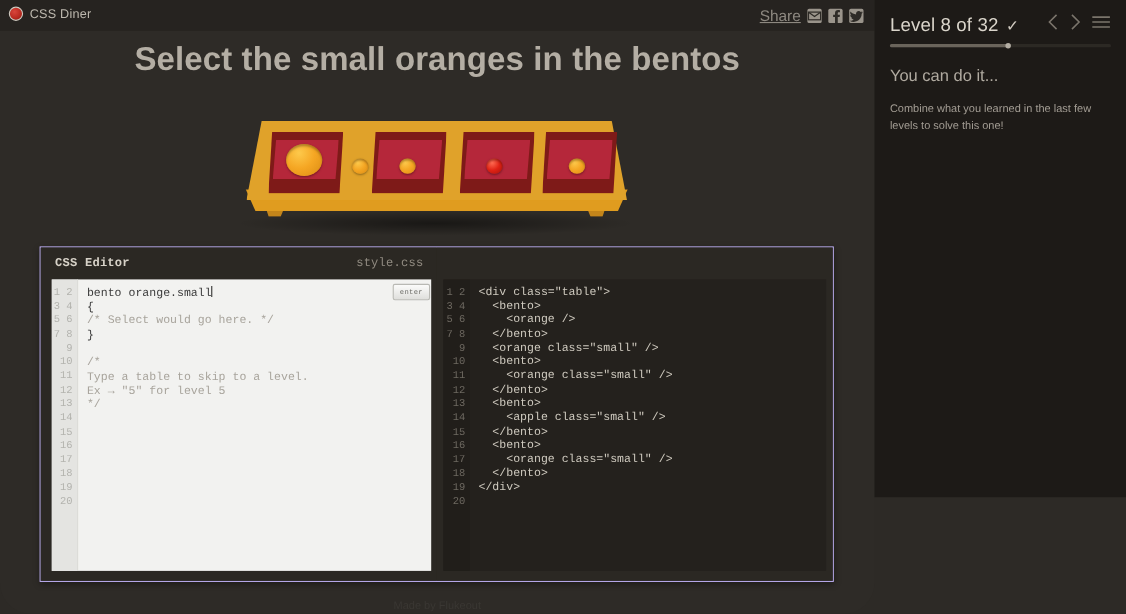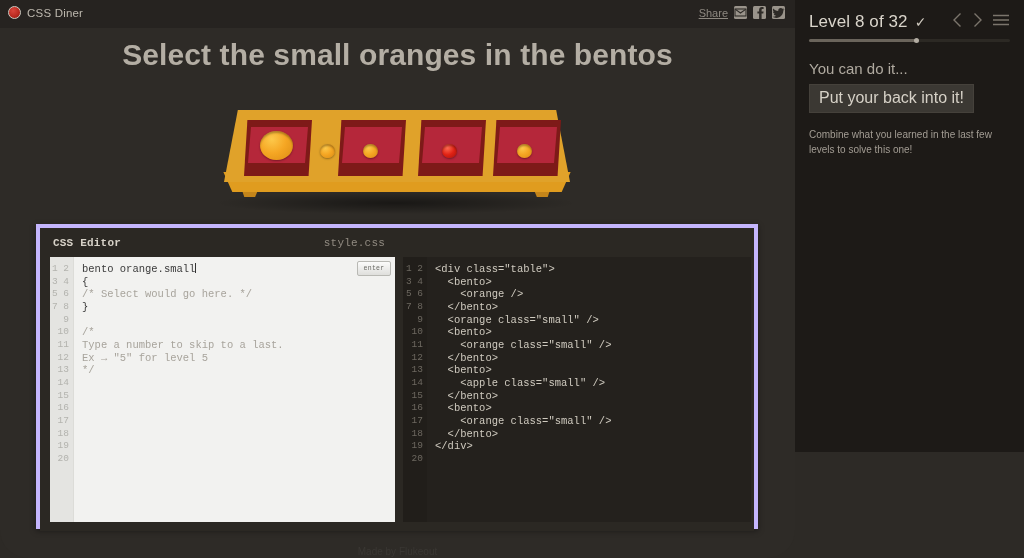--- a/index.html
+++ b/index.html
@@ -33,21 +33,21 @@
     background: radial-gradient(circle at 38% 34%, #d8453b 0%, #b7291f 60%, #7e1a14 100%);
     border: 1.5px solid #cfc9bf;
   }
   #brand .name {
     font-size: 11.5px; color: #bdb8ae; letter-spacing: .2px;
   }
   #share {
     position: absolute; right: 10px; top: 6px;
     display: flex; align-items: center; gap: 6px;
   }
-  #share .lbl { font-size: 11px; color: #8d8880; text-decoration: underline; }
+  #share .lbl { font-size: 14px; color: #8d8880; text-decoration: underline; }
   .sicon {
     width: 13px; height: 13px; display: block;
     background: #9a948b; border-radius: 1.5px;
     position: relative;
   }
   .sicon svg { display: block; }
 
   
   #title {
     position: absolute; left: 0; top: 38px; width: 795px;
@@ -118,21 +118,21 @@
   #food-table { left: 102px; top: 40px; }
   #food-b2 { left: 145px; top: 40px; }
   #food-b3 { left: 224px; top: 40px; }
   #food-b4 { left: 299px; top: 40px; }
 
   
   #editors {
     position: absolute; left: 36px; top: 224px;
     width: 722px; height: 305px;
     background: #2b2823;
-    border: 4px solid #c4b5fd;
+    border: 1px solid #c4b5fd;
     display: flex;
     box-shadow: 0 2px 6px rgba(0,0,0,.4);
   }
   .panel { position: relative; height: 303px; }
   .panel-head {
     height: 29px; display: flex; align-items: center;
     justify-content: space-between;
     padding: 0 12px 0 13px;
     font-family: "Liberation Mono", monospace;
     font-size: 11px; letter-spacing: .2px;
@@ -337,21 +337,21 @@
 17
 18
 19
 20</div>
           <div id="css-code">bento orange.small<span class="cur"></span>
 {
 <span class="cm">/* Select would go here. */</span>
 }
 
 <span class="cm">/*</span>
-<span class="cm">Type a number to skip to a last.</span>
+<span class="cm">Type a table to skip to a level.</span>
 <span class="cm">Ex → "5" for level 5</span>
 <span class="cm">*/</span>
 
 
 
 
 
 
 
 
@@ -434,17 +434,16 @@
         </span>
       </span>
     </div>
 
     <div id="progress">
       <div class="bar" style="width: 53%;"></div>
       <div class="knob" style="left: 52%;"></div>
     </div>
 
     <div id="encourage">You can do it...</div>
-    <div id="helpbtn">Put your back into it!</div>
     <div id="hint">Combine what you learned in the last few levels to solve this one!</div>
   </div>
 
 </div>
 
 </body></html>

